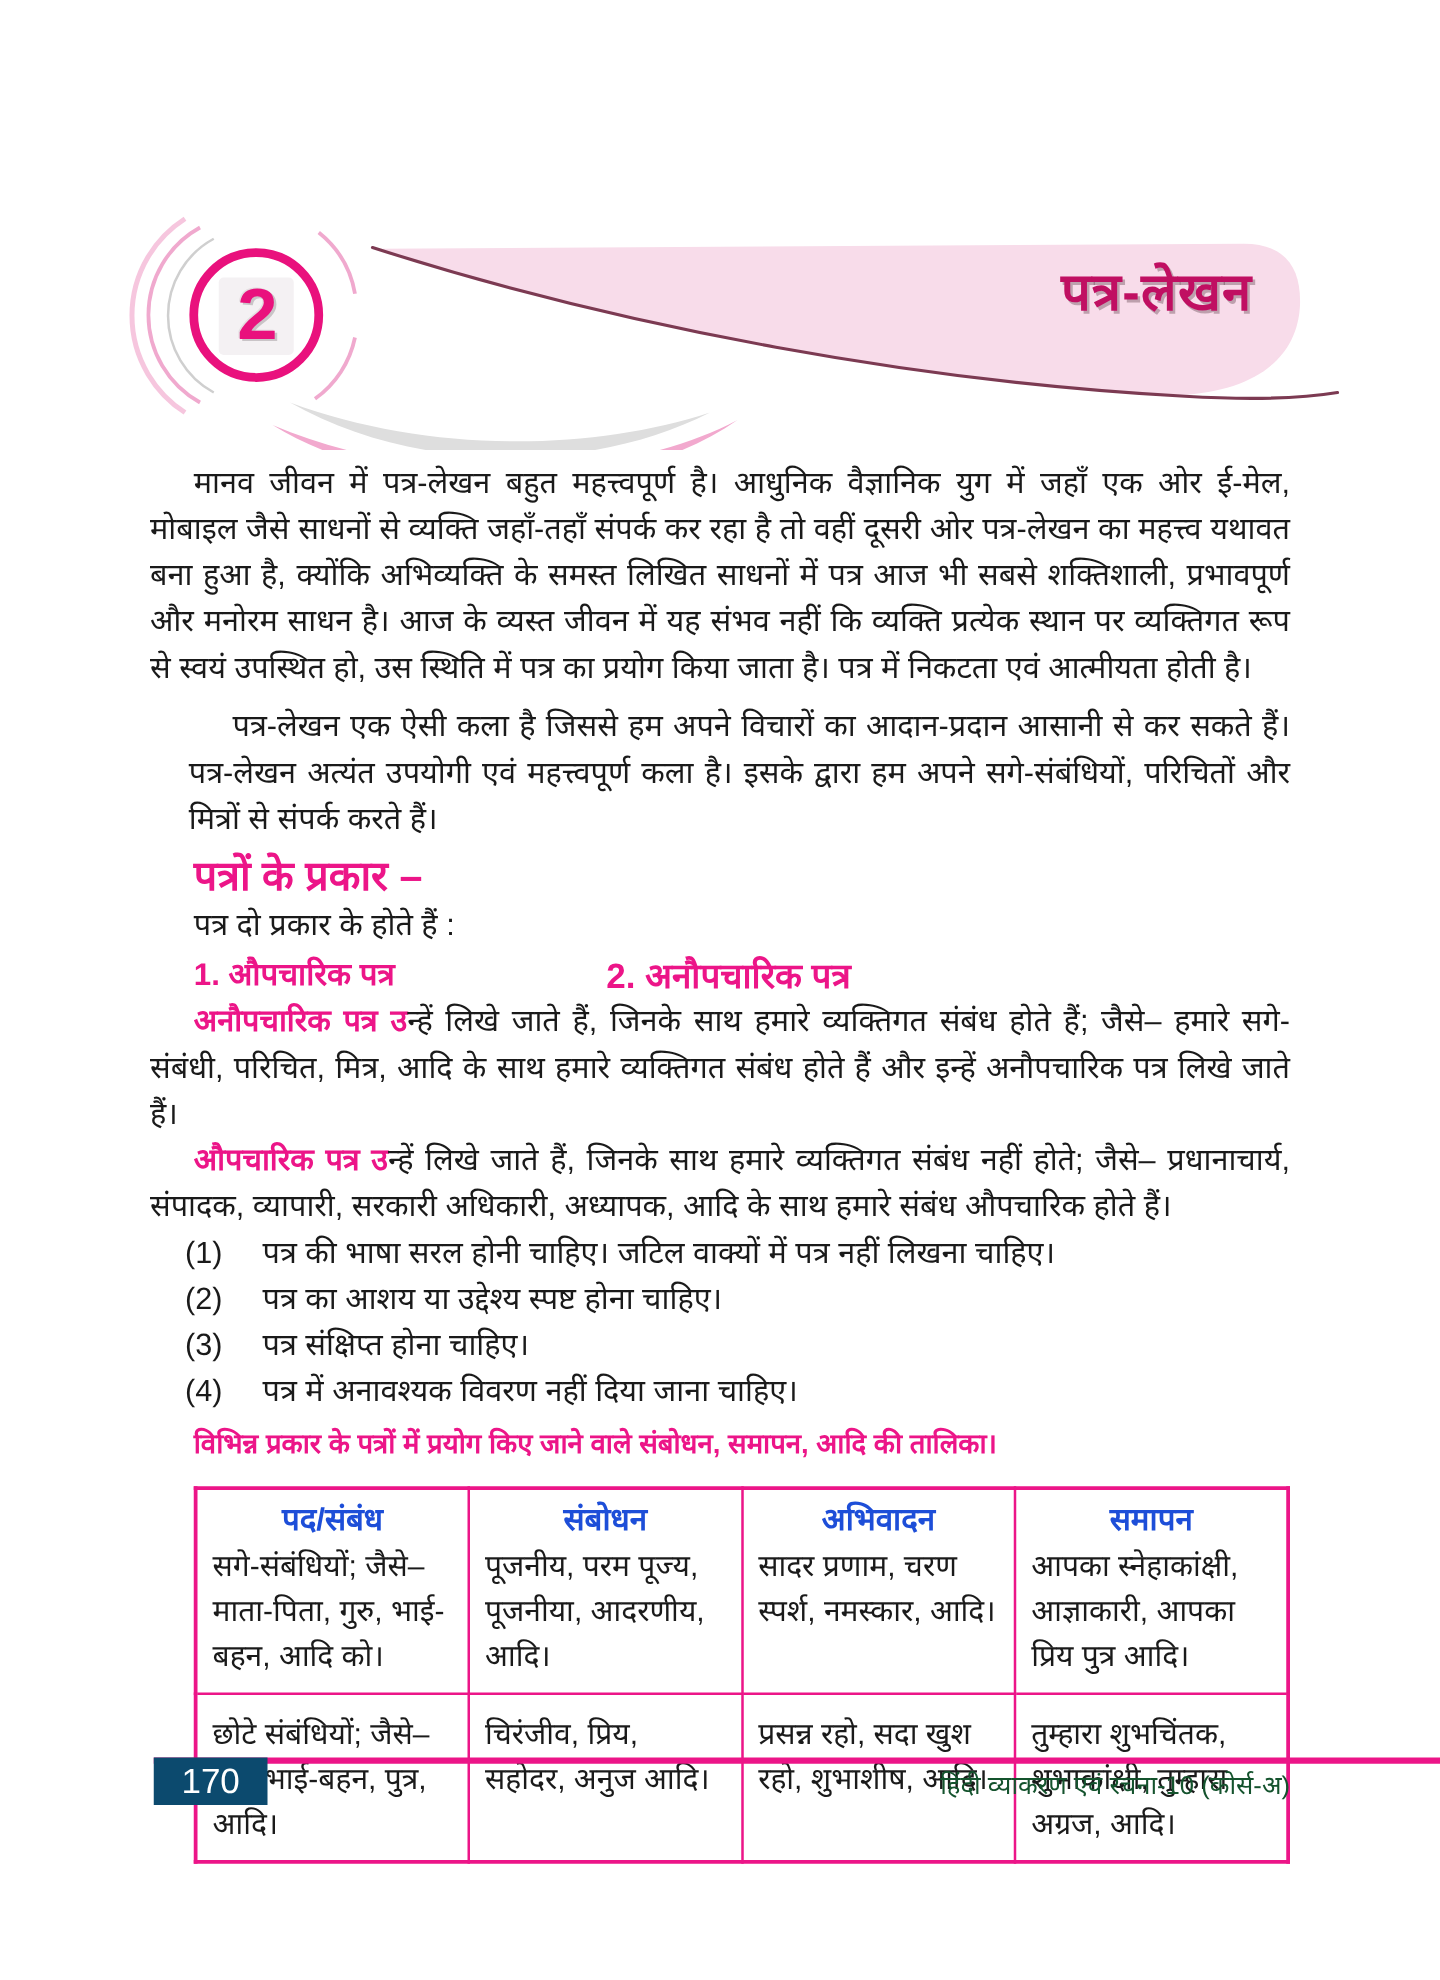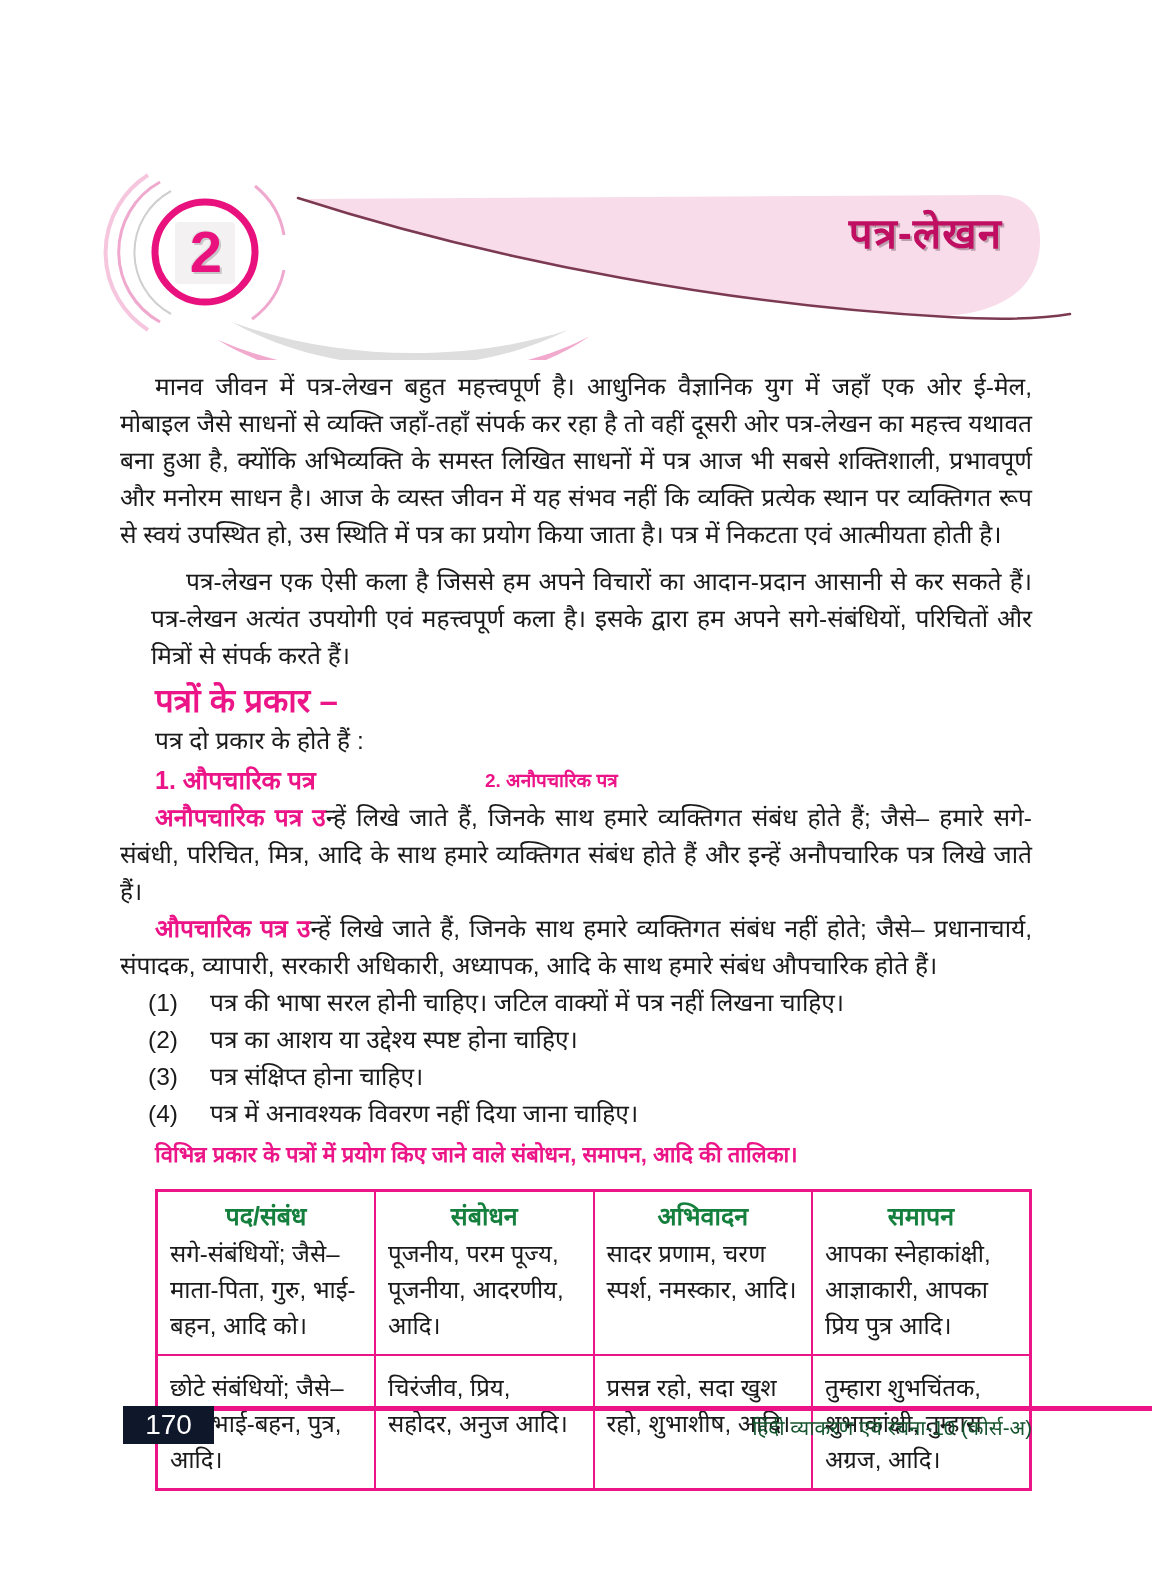--- a/index.html
+++ b/index.html
@@ -30,42 +30,42 @@
   .para{margin:0;text-align:justify;}
   .para.indent{text-indent:35px;}
   .para.gap-top{margin-top:10px;margin-left:31px;}
   .pink{color:#ec1588;}
   .bold{font-weight:bold;}
   .pink-heading{margin:8px 0 0 35px;font-size:33px;font-weight:bold;color:#ec1588;line-height:37px;}
   .black-heading{margin:2px 0 0 35px;font-size:25px;font-weight:bold;color:#111;line-height:37px;}
   .plain-line{margin:3px 0 0 0;text-indent:35px;line-height:37px;}
   .types-row{margin:3px 0 0 35px;line-height:37px;display:flex;align-items:center;}
   .types-row .t1{width:330px;font-weight:bold;color:#ec1588;font-size:25px;}
-  .types-row .t2{font-weight:bold;color:#ec1588;font-size:19px;}
+  .types-row .t2{font-weight:bold;color:#ec1588;font-size:28px;}
   .feature-item{display:flex;line-height:36px;margin:1px 0 0 0;}
   .feature-num{width:62px;margin-left:28px;flex:none;}
   .feature-text{flex:1;}
   .table-caption{margin:4px 0 0 35px;font-size:22px;font-weight:bold;color:#ec1588;line-height:37px;}
 
   
   .sal-table{
     border-collapse:collapse;margin:16px 0 0 35px;width:877px;table-layout:fixed;
     border:3px solid #ec1588;
   }
   .sal-table td{
     border:2.5px solid #ec1588;vertical-align:top;
     padding:6px 12px 10px 12px;font-size:24px;line-height:36px;
   }
-  .cell-head{text-align:center;font-weight:bold;color:#15803d;font-size:25px;margin-bottom:2px;}
+  .cell-head{text-align:center;font-weight:bold;color:#1d4ed8;font-size:25px;margin-bottom:2px;}
   .row2 td{padding-top:14px;}
 
   
   .footer-rule{position:absolute;left:123px;top:1406px;width:1029px;height:4.5px;background:#ec1588;}
   .page-number-box{
-    position:absolute;left:123px;top:1406px;width:91px;height:38px;background:#0f172a;
+    position:absolute;left:123px;top:1406px;width:91px;height:38px;background:#0c4a6e;
     color:#ffffff;font-size:28px;text-align:center;line-height:38px;
   }
   .book-title{
     position:absolute;right:120px;top:1413px;font-size:20.5px;color:#14532d;
   }
 </style>
 </head>
 <body>
 
 <div class="page">

